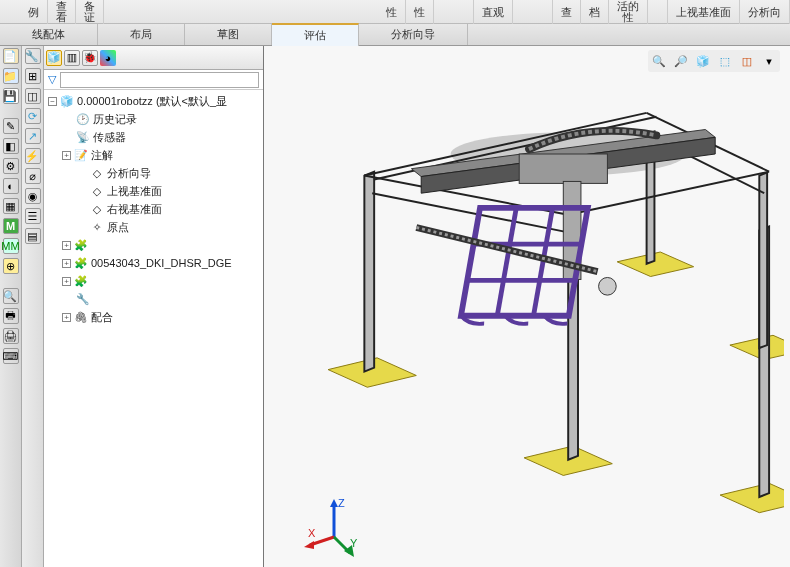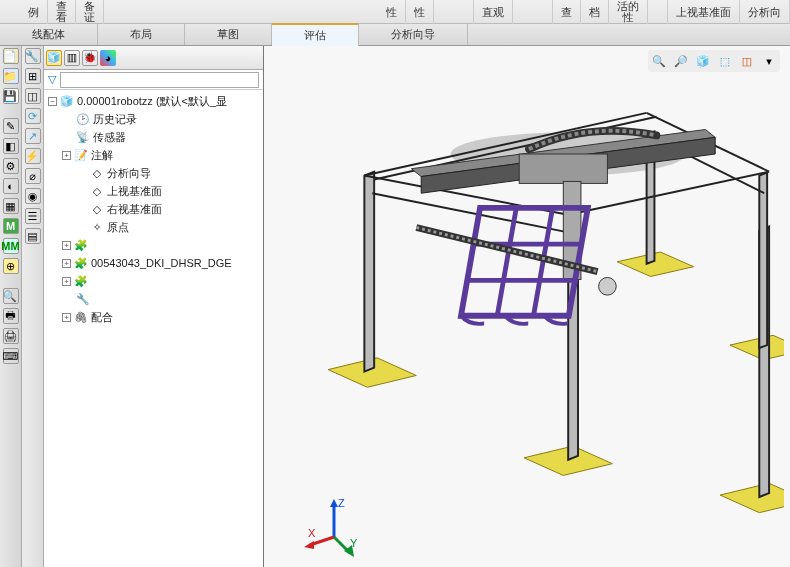--- a/index.html
+++ b/index.html
@@ -66,21 +66,21 @@
     <div class="lt-btn" style="background:#f6e6b8">📄</div>
     <div class="lt-btn" style="background:#d9eaff">📁</div>
     <div class="lt-btn" style="background:#fff">💾</div>
     <div style="height:6px"></div>
     <div class="lt-btn">✎</div>
     <div class="lt-btn">◧</div>
     <div class="lt-btn">⚙</div>
     <div class="lt-btn">◐</div>
     <div class="lt-btn">▦</div>
     <div class="lt-btn" style="background:#4a4;color:#fff;font-weight:bold">M</div>
-    <div class="lt-btn" style="background:#cfe;color:#080;font-weight:bold">MM</div>
+    <div class="lt-btn" style="background:#cfe;color:#080;font-weight:normal">MM</div>
     <div class="lt-btn" style="background:#fe9">⊕</div>
     <div style="height:6px"></div>
     <div class="lt-btn">🔍</div>
     <div class="lt-btn">🖶</div>
     <div class="lt-btn">🖨</div>
     <div class="lt-btn">⌨</div>
   </div>
 
   <div class="second-toolbar">
     <div class="lt-btn">🔧</div>

